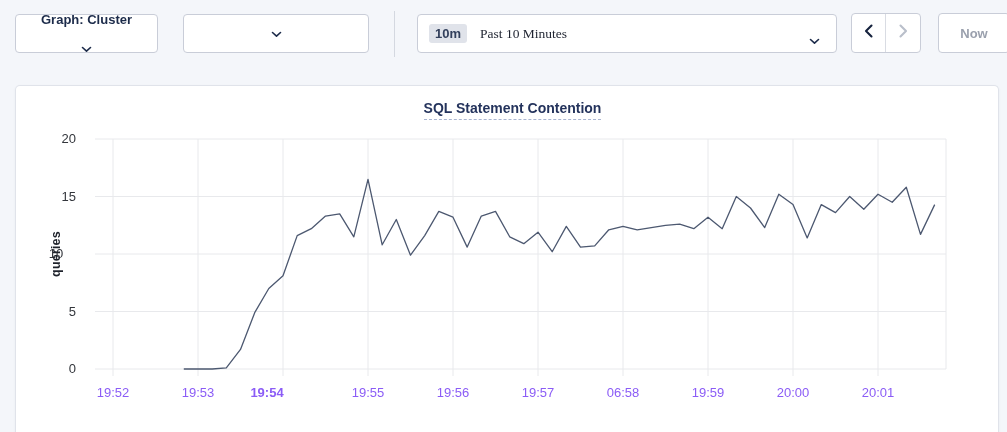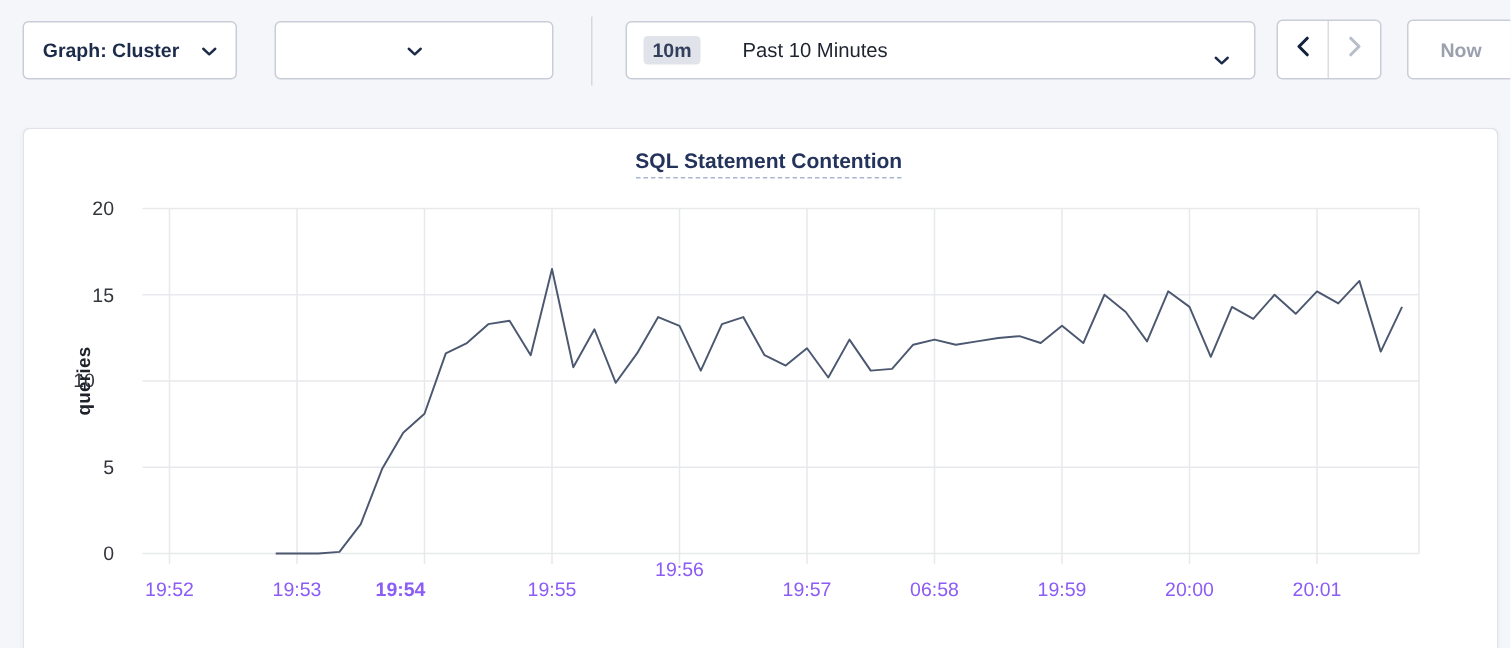--- a/index.html
+++ b/index.html
@@ -4,36 +4,36 @@
 <style>
   * { margin:0; padding:0; box-sizing:border-box; }
   html,body { width:1007px; height:432px; }
   body { font-family:"Liberation Sans","DejaVu Sans",sans-serif; }
   .page { position:relative; width:1007px; height:432px; background:#f4f6fa; overflow:hidden; }
 
   
   .btn {
     position:absolute; display:flex; align-items:center; justify-content:center;
     background:#ffffff; border:1px solid #c9cdd8; border-radius:4px;
-    font-size:13px; font-weight:600; color:#1c2b4a; cursor:pointer; gap:14px;
+    font-size:13px; font-weight:600; color:#1c2b4a; cursor:pointer; gap:14px;flex-direction:column;
   }
   .btn-graph     { left:15px;  top:14px; width:143px; height:39px; }
   .btn-dashboard { left:183px; top:14px; width:186px; height:39px; }
   .toolbar-divider { position:absolute; left:394px; top:11px; width:1px; height:46px; background:#d4d8e0; }
 
   .time-picker {
     position:absolute; left:417px; top:14px; width:420px; height:39px;
     background:#ffffff; border:1px solid #c9cdd8; border-radius:4px;
     display:flex; align-items:center; cursor:pointer;
   }
   .time-badge {
     margin-left:11px; background:#e0e3ea; border-radius:3px;
     font-size:13px; font-weight:700; color:#33405c; padding:3px 6px; line-height:13px;
   }
-  .time-label { margin-left:28px; font-size:13.5px; font-weight:400; color:#1e2330; }
+  .time-label { margin-left:13px; font-size:13.5px; font-weight:400; color:#1e2330;font-family:Liberation Serif, serif; }
   .time-picker .chev { position:absolute; right:16px; top:16px; }
 
   .range-nav {
     position:absolute; left:851px; top:13px; width:70px; height:40px;
     background:#ffffff; border:1px solid #c9cdd8; border-radius:4px; display:flex;
   }
   .range-nav .nav-cell { width:50%; display:flex; align-items:center; justify-content:center; cursor:pointer; }
   .range-nav .nav-cell:first-child { border-right:1px solid #d9dce3; }
 
   .btn-now { left:938px; top:13px; width:72px; height:40px; color:#9aa0ad; font-weight:700; }
@@ -143,21 +143,21 @@
     <div id="chart-labels">
         <div class="y-tick-label" style="top: 274px;">0</div>
         <div class="y-tick-label" style="top: 216.5px;">5</div>
         <div class="y-tick-label" style="top: 159px; text-align: center;">10</div>
         <div class="y-tick-label" style="top: 101.5px;">15</div>
         <div class="y-tick-label" style="top: 44px;">20</div>
         <div class="x-tick-label" style="left: 72px; top: 299px;">19:52</div>
         <div class="x-tick-label" style="left: 157px; top: 299px;">19:53</div>
         <div class="x-tick-label" style="left: 226px; top: 299px; font-weight: bold;">19:54</div>
         <div class="x-tick-label" style="left: 327px; top: 299px;">19:55</div>
-        <div class="x-tick-label" style="left: 412px; top: 286px;">19:56</div>
+        <div class="x-tick-label" style="left: 412px; top: 299px;">19:56</div>
         <div class="x-tick-label" style="left: 497px; top: 299px;">19:57</div>
         <div class="x-tick-label" style="left: 582px; top: 299px;">06:58</div>
         <div class="x-tick-label" style="left: 667px; top: 299px;">19:59</div>
         <div class="x-tick-label" style="left: 752px; top: 299px;">20:00</div>
         <div class="x-tick-label" style="left: 837px; top: 299px;">20:01</div>
       </div>
     <div class="y-axis-title">queries</div>
   </div>
 
 </div>

